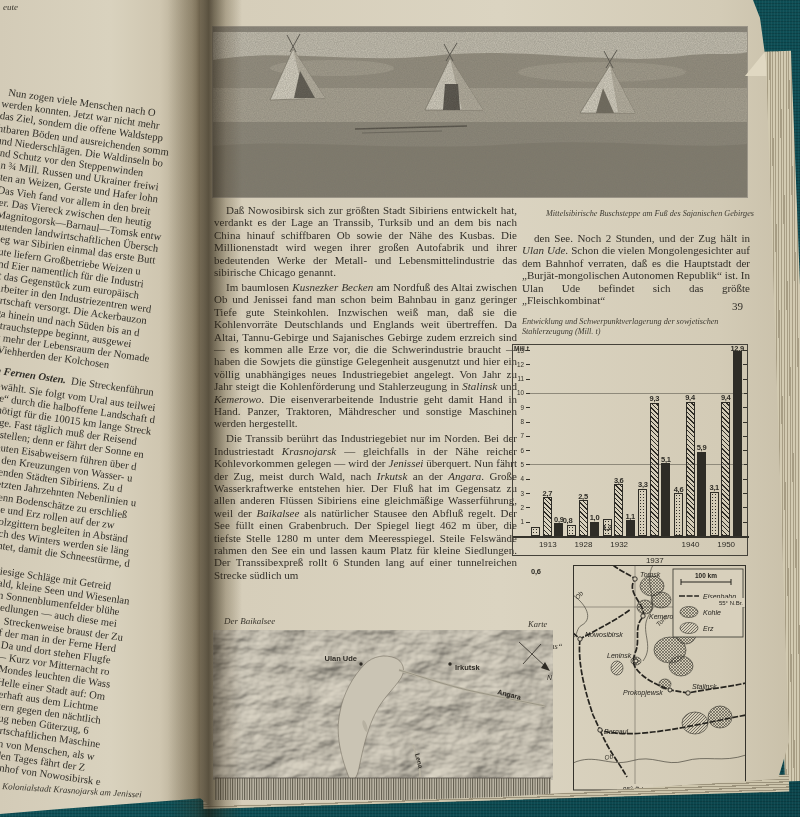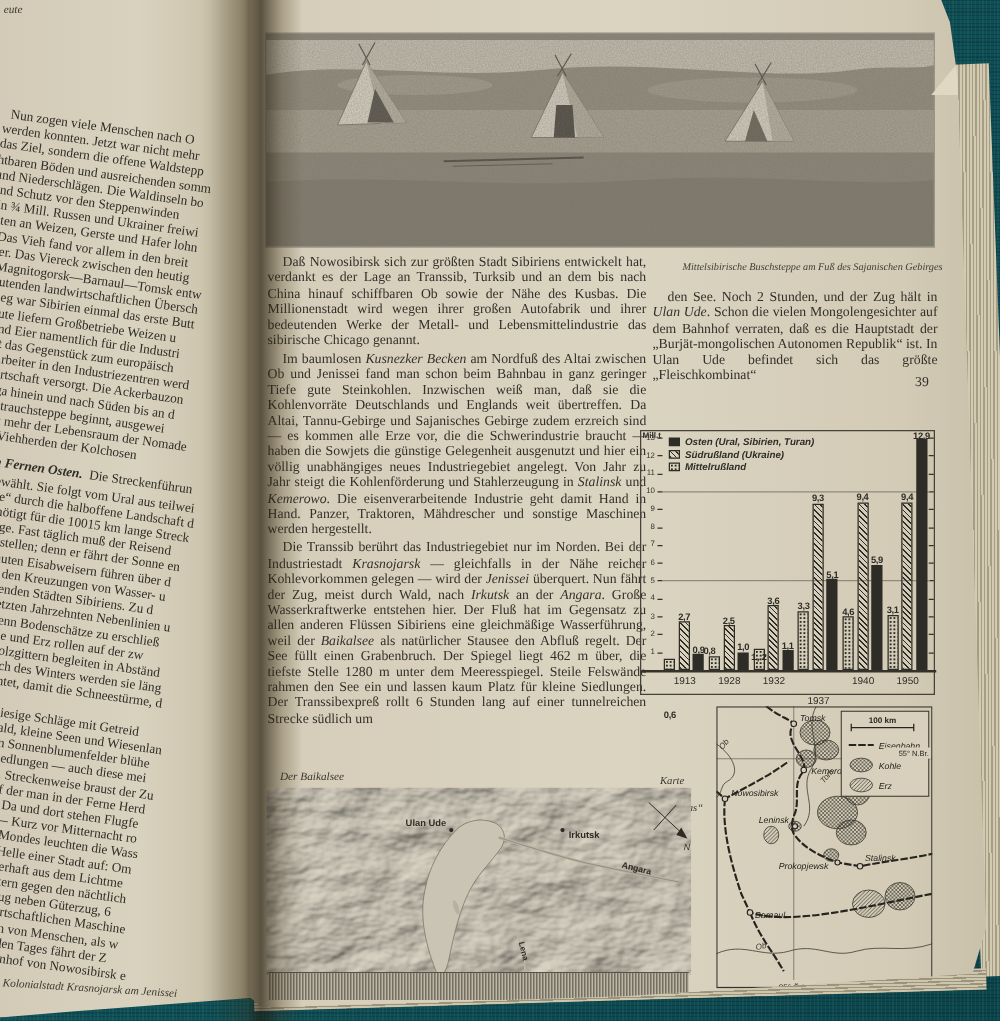--- a/index.html
+++ b/index.html
@@ -203,20 +203,21 @@
 
     <div class="col-left">
       <p class="bp"><span>Daß Nowosibirsk sich zur größten Stadt Sibiriens entwickelt hat, verdankt es der Lage an Transsib, Turksib und an dem bis nach China hinauf schiffbaren Ob sowie der Nähe des Kusbas. Die Millionenstadt wird wegen ihrer großen Autofabrik und ihrer bedeutenden Werke der Metall- und Lebensmittelindustrie das sibirische Chicago genannt.</span></p>
       <p class="bp"><span>Im baumlosen </span><span class="it">Kusnezker Becken</span><span> am Nordfuß des Altai zwischen Ob und Jenissei fand man schon beim Bahnbau in ganz geringer Tiefe gute Steinkohlen. Inzwischen weiß man, daß sie die Kohlenvorräte Deutschlands und Englands weit übertreffen. Da Altai, Tannu-Gebirge und Sajanisches Gebirge zudem erzreich sind — es kommen alle Erze vor, die die Schwerindustrie braucht — haben die Sowjets die günstige Gelegenheit ausgenutzt und hier ein völlig unabhängiges neues Industriegebiet angelegt. Von Jahr zu Jahr steigt die Kohlenförderung und Stahlerzeugung in </span><span class="it">Stalinsk</span><span> und </span><span class="it">Kemerowo</span><span>. Die eisenverarbeitende Industrie geht damit Hand in Hand. Panzer, Traktoren, Mähdrescher und sonstige Maschinen werden hergestellt.</span></p>
       <p class="bp"><span>Die Transsib berührt das Industriegebiet nur im Norden. Bei der Industriestadt </span><span class="it">Krasnojarsk</span><span> — gleichfalls in der Nähe reicher Kohlevorkommen gelegen — wird der </span><span class="it">Jenissei</span><span> überquert. Nun fährt der Zug, meist durch Wald, nach </span><span class="it">Irkutsk</span><span> an der </span><span class="it">Angara</span><span>. Große Wasserkraftwerke entstehen hier. Der Fluß hat im Gegensatz zu allen anderen Flüssen Sibiriens eine gleichmäßige Wasserführung, weil der </span><span class="it">Baikalsee</span><span> als natürlicher Stausee den Abfluß regelt. Der See füllt einen Grabenbruch. Der Spiegel liegt 462 m über, die tiefste Stelle 1280 m unter dem Meeresspiegel. Steile Felswände rahmen den See ein und lassen kaum Platz für kleine Siedlungen. Der Transsibexpreß rollt 6 Stunden lang auf einer tunnelreichen Strecke südlich um</span></p>
     </div>
 
     <div class="caption photo-caption">Mittelsibirische Buschsteppe am Fuß des Sajanischen Gebirges</div>
     <div class="bp col-right-p"><span>den See. Noch 2 Stunden, und der Zug hält in </span><span class="it">Ulan Ude</span><span>. Schon die vielen Mongolengesichter auf dem Bahnhof verraten, daß es die Hauptstadt der „Burjät-mongolischen Autonomen Republik“ ist. In Ulan Ude befindet sich das größte „Fleischkombinat“</span></div>
     <div class="page-number">39</div>
+    <div class="caption chart-caption">Entwicklung und Schwerpunktverlagerung der sowjetischen Stahlerzeugung (Mill. t)</div>
 
     <div id="chart">
         <div class="c-unit" style="position: absolute; left: 1px; top: 0px;">Mill.t</div>
         <div class="c-tick" style="position: absolute; left: 13px; top: 176.692px;"></div>
         <div class="c-tickr" style="position: absolute; right: 0px; top: 176.692px;"></div>
         <div class="c-ticklbl" style="position: absolute; left: 0px; top: 173.192px;">1</div>
         <div class="c-tick" style="position: absolute; left: 13px; top: 162.385px;"></div>
         <div class="c-tickr" style="position: absolute; right: 0px; top: 162.385px;"></div>
         <div class="c-ticklbl" style="position: absolute; left: 0px; top: 158.885px;">2</div>
         <div class="c-tick" style="position: absolute; left: 13px; top: 148.077px;"></div>
@@ -264,21 +265,21 @@
         <div class="c-val" style="position: absolute; left: 35.3333px; top: 169.623px; width: 21px;">0,9</div>
         <div class="c-year" style="position: absolute; left: 54.5px; top: 195px; width: 32px;">1928</div>
         <div class="c-bar dotted" style="position: absolute; left: 54px; top: 179.554px; width: 9px; height: 11.4462px;"></div>
         <div class="c-val" style="position: absolute; left: 44px; top: 171.054px; width: 21px;">0,8</div>
         <div class="c-bar diagonal" style="position: absolute; left: 65.5px; top: 155.231px; width: 9px; height: 35.7692px;"></div>
         <div class="c-val" style="position: absolute; left: 59.5px; top: 146.731px; width: 21px;">2,5</div>
         <div class="c-bar solid" style="position: absolute; left: 77px; top: 176.692px; width: 9px; height: 14.3077px;"></div>
         <div class="c-val" style="position: absolute; left: 71px; top: 168.192px; width: 21px;">1,0</div>
         <div class="c-year" style="position: absolute; left: 90.1667px; top: 195px; width: 32px;">1932</div>
         <div class="c-bar dotted" style="position: absolute; left: 89.6667px; top: 173.831px; width: 9px; height: 17.1692px;"></div>
-        <div class="c-val" style="position: absolute; left: 83.6667px; top: 178px; width: 21px; font-family: Liberation Mono, monospace;">1,2</div>
+        <div class="c-val" style="position: absolute; left: 83.6667px; top: 178px; width: 21px;">1,2</div>
         <div class="c-bar diagonal" style="position: absolute; left: 101.167px; top: 139.492px; width: 9px; height: 51.5077px;"></div>
         <div class="c-val" style="position: absolute; left: 95.1667px; top: 130.992px; width: 21px;">3,6</div>
         <div class="c-bar solid" style="position: absolute; left: 112.667px; top: 175.262px; width: 9px; height: 15.7385px;"></div>
         <div class="c-val" style="position: absolute; left: 106.667px; top: 166.762px; width: 21px;">1,1</div>
         <div class="c-year" style="position: absolute; left: 125.833px; top: 195px; width: 32px; margin-top: 16px;">1937</div>
         <div class="c-bar dotted" style="position: absolute; left: 125.333px; top: 143.785px; width: 9px; height: 47.2154px;"></div>
         <div class="c-val" style="position: absolute; left: 119.333px; top: 135.285px; width: 21px;">3,3</div>
         <div class="c-bar diagonal" style="position: absolute; left: 136.833px; top: 57.9385px; width: 9px; height: 133.062px;"></div>
         <div class="c-val" style="position: absolute; left: 130.833px; top: 49.4385px; width: 21px;">9,3</div>
         <div class="c-bar solid" style="position: absolute; left: 148.333px; top: 118.031px; width: 9px; height: 72.9692px;"></div>
@@ -290,34 +291,20 @@
         <div class="c-val" style="position: absolute; left: 166.5px; top: 48.0077px; width: 21px;">9,4</div>
         <div class="c-bar solid" style="position: absolute; left: 184px; top: 106.585px; width: 9px; height: 84.4154px;"></div>
         <div class="c-val" style="position: absolute; left: 178px; top: 98.0846px; width: 21px;">5,9</div>
         <div class="c-year" style="position: absolute; left: 197.167px; top: 195px; width: 32px;">1950</div>
         <div class="c-bar dotted" style="position: absolute; left: 196.667px; top: 146.646px; width: 9px; height: 44.3538px;"></div>
         <div class="c-val" style="position: absolute; left: 190.667px; top: 138.146px; width: 21px;">3,1</div>
         <div class="c-bar diagonal" style="position: absolute; left: 208.167px; top: 56.5077px; width: 9px; height: 134.492px;"></div>
         <div class="c-val" style="position: absolute; left: 202.167px; top: 48.0077px; width: 21px;">9,4</div>
         <div class="c-bar solid" style="position: absolute; left: 219.667px; top: 6.43077px; width: 9px; height: 184.569px;"></div>
         <div class="c-val" style="position: absolute; left: 213.667px; top: -1px; width: 21px;">12,9</div>
-        <div class="c-legend" style="position: absolute; left: 22px; top: 3px;">
-          <div class="c-lrow">
-            <span class="c-sw solid"></span>
-            <span class="c-ltxt">Osten (Ural, Sibirien, Turan)</span>
-          </div>
-          <div class="c-lrow">
-            <span class="c-sw diagonal"></span>
-            <span class="c-ltxt">Südrußland (Ukraine)</span>
-          </div>
-          <div class="c-lrow">
-            <span class="c-sw dotted"></span>
-            <span class="c-ltxt">Mittelrußland</span>
-          </div>
-        </div>
       </div>
 
     <div class="map-caption">Karte
 des
 „Kusbas“</div>
     <div class="map">
       <svg width="173" height="231" viewBox="0 0 173 231">
         <defs>
           <pattern id="crossh" width="3" height="3" patternUnits="userSpaceOnUse">
             <path d="M0 0L3 3M3 0L0 3" stroke="#34322b" stroke-width="0.5"></path>

